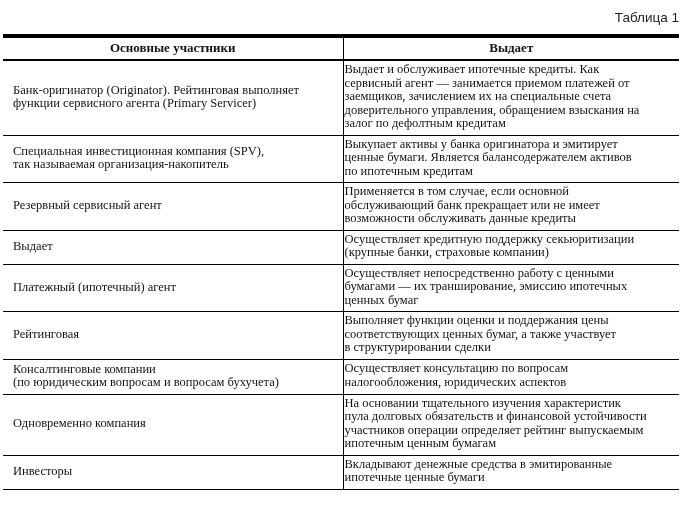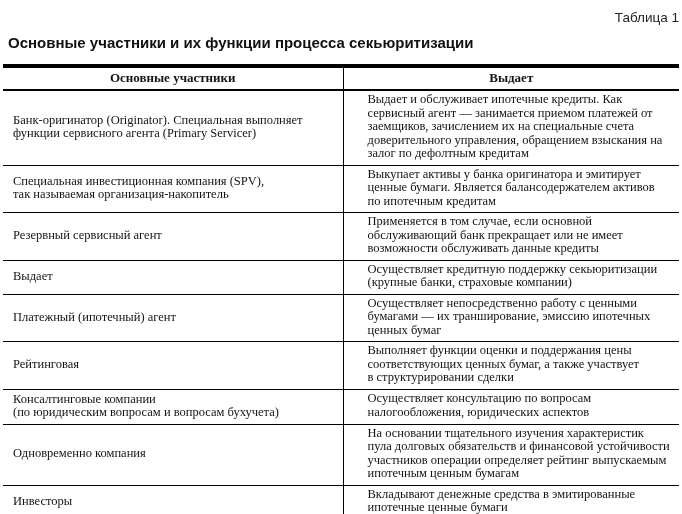--- a/index.html
+++ b/index.html
@@ -63,44 +63,43 @@
     border-right: 1.5px solid #000000;
   }
   td {
     white-space: pre-line;
     vertical-align: middle;
   }
   td.cell-left {
     padding: 3px 8px 4px 10px;
   }
   td.cell-right {
-    padding: 2px 6px 4px 24px;
+    padding: 2px 6px 4px 1px;
   }
 </style>
 </head>
 <body>
 
 <div class="page">
   <div class="caption">Таблица 1</div>
-  <div class="title">Основные участники и их функции процесса секьюритизации</div>
 
   <table class="main-table">
     <colgroup>
       <col class="col-left">
       <col class="col-right">
     </colgroup>
     <thead>
       <tr>
         <th>Основные участники</th>
         <th>Выдает</th>
       </tr>
     </thead>
     <tbody>
       <tr>
-        <td class="cell-left">Банк-оригинатор (Originator). Специальная выполняет
+        <td class="cell-left">Банк-оригинатор (Originator). Рейтинговая выполняет
 функции сервисного агента (Primary Servicer)</td>
         <td class="cell-right">Выдает и обслуживает ипотечные кредиты. Как
 сервисный агент — занимается приемом платежей от
 заемщиков, зачислением их на специальные счета
 доверительного управления, обращением взыскания на
 залог по дефолтным кредитам</td>
       </tr>
       <tr>
         <td class="cell-left">Специальная инвестиционная компания (SPV),
 так называемая организация-накопитель</td>

